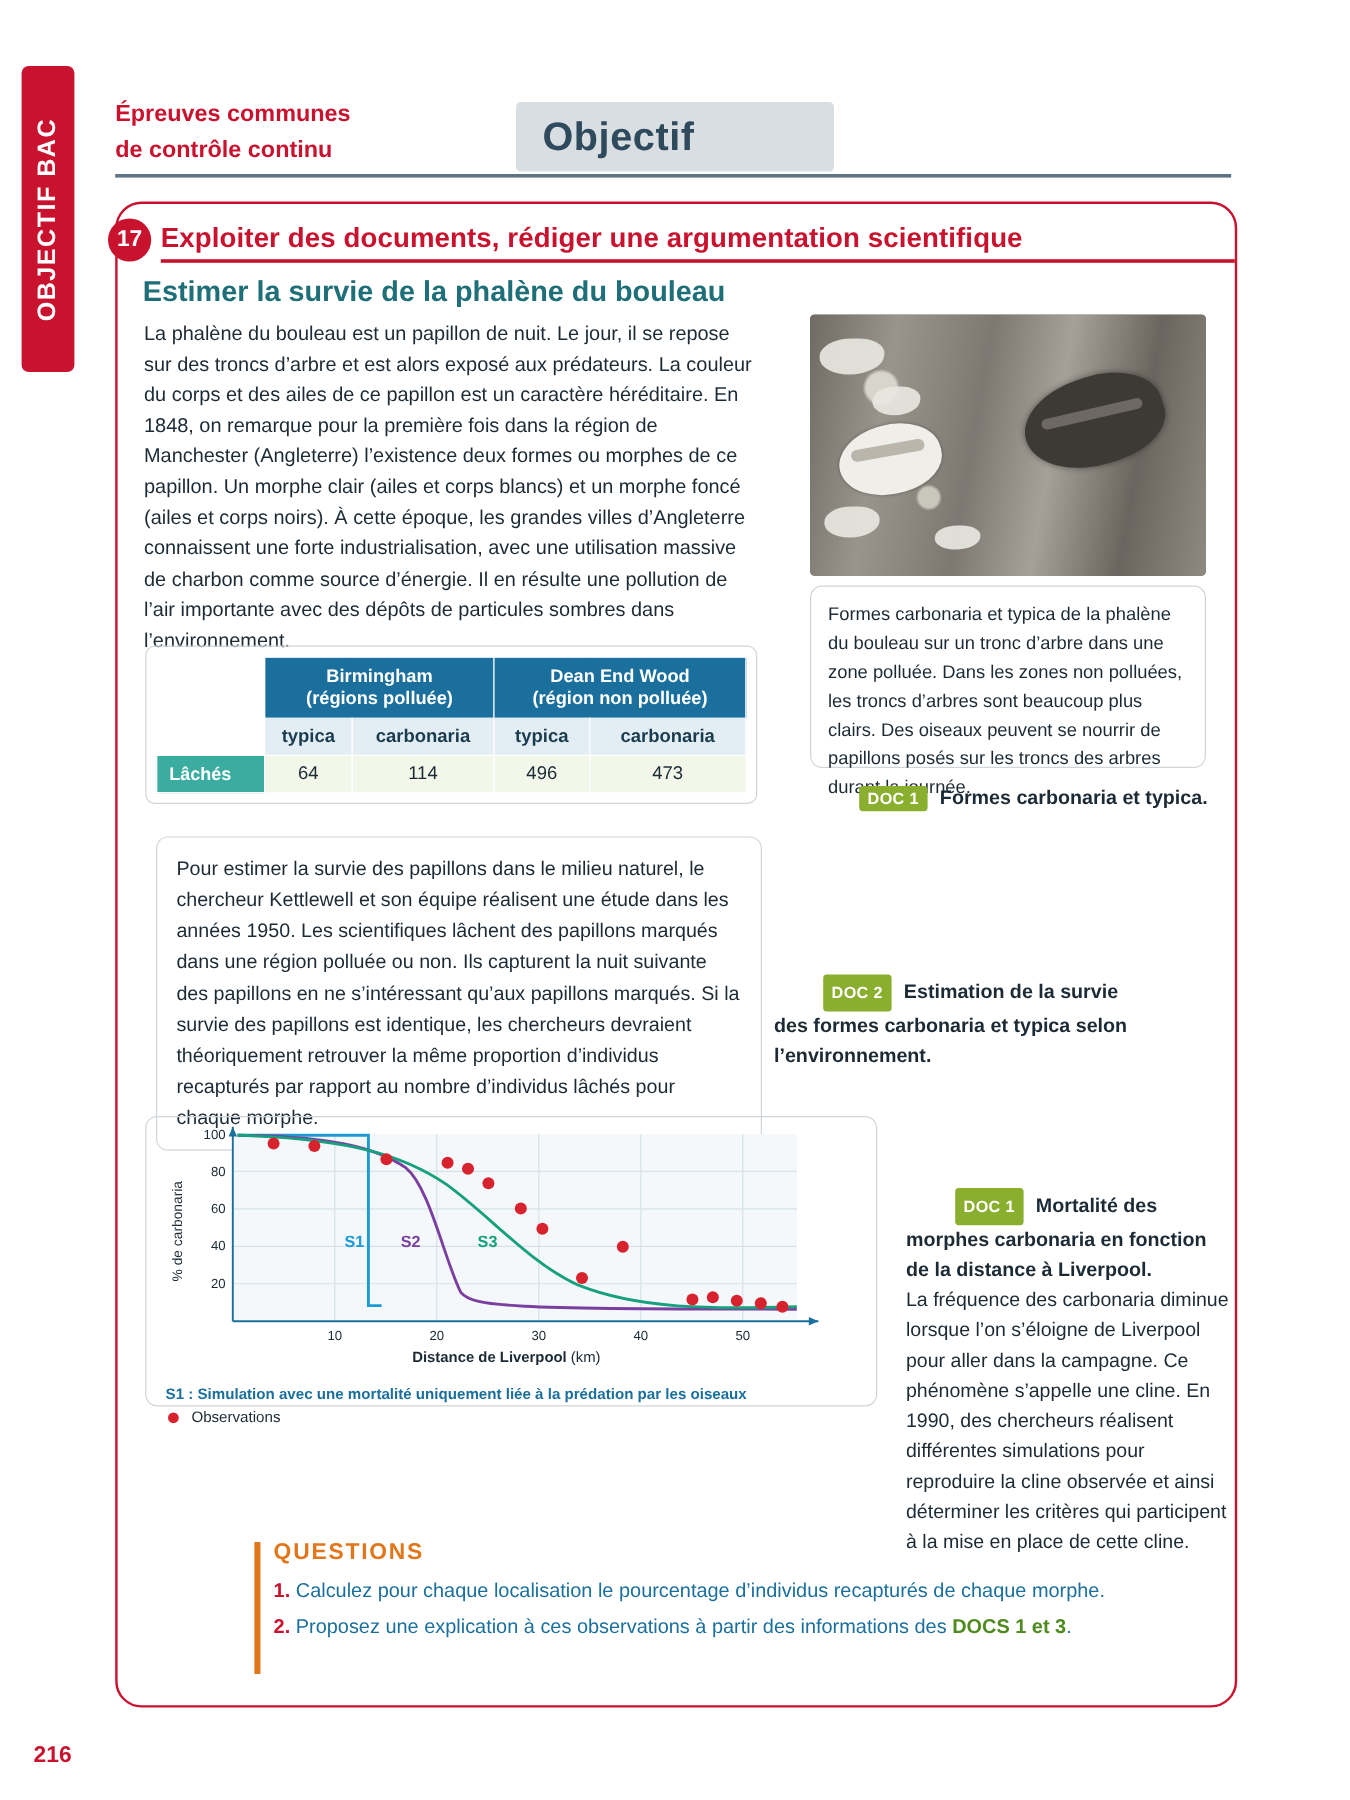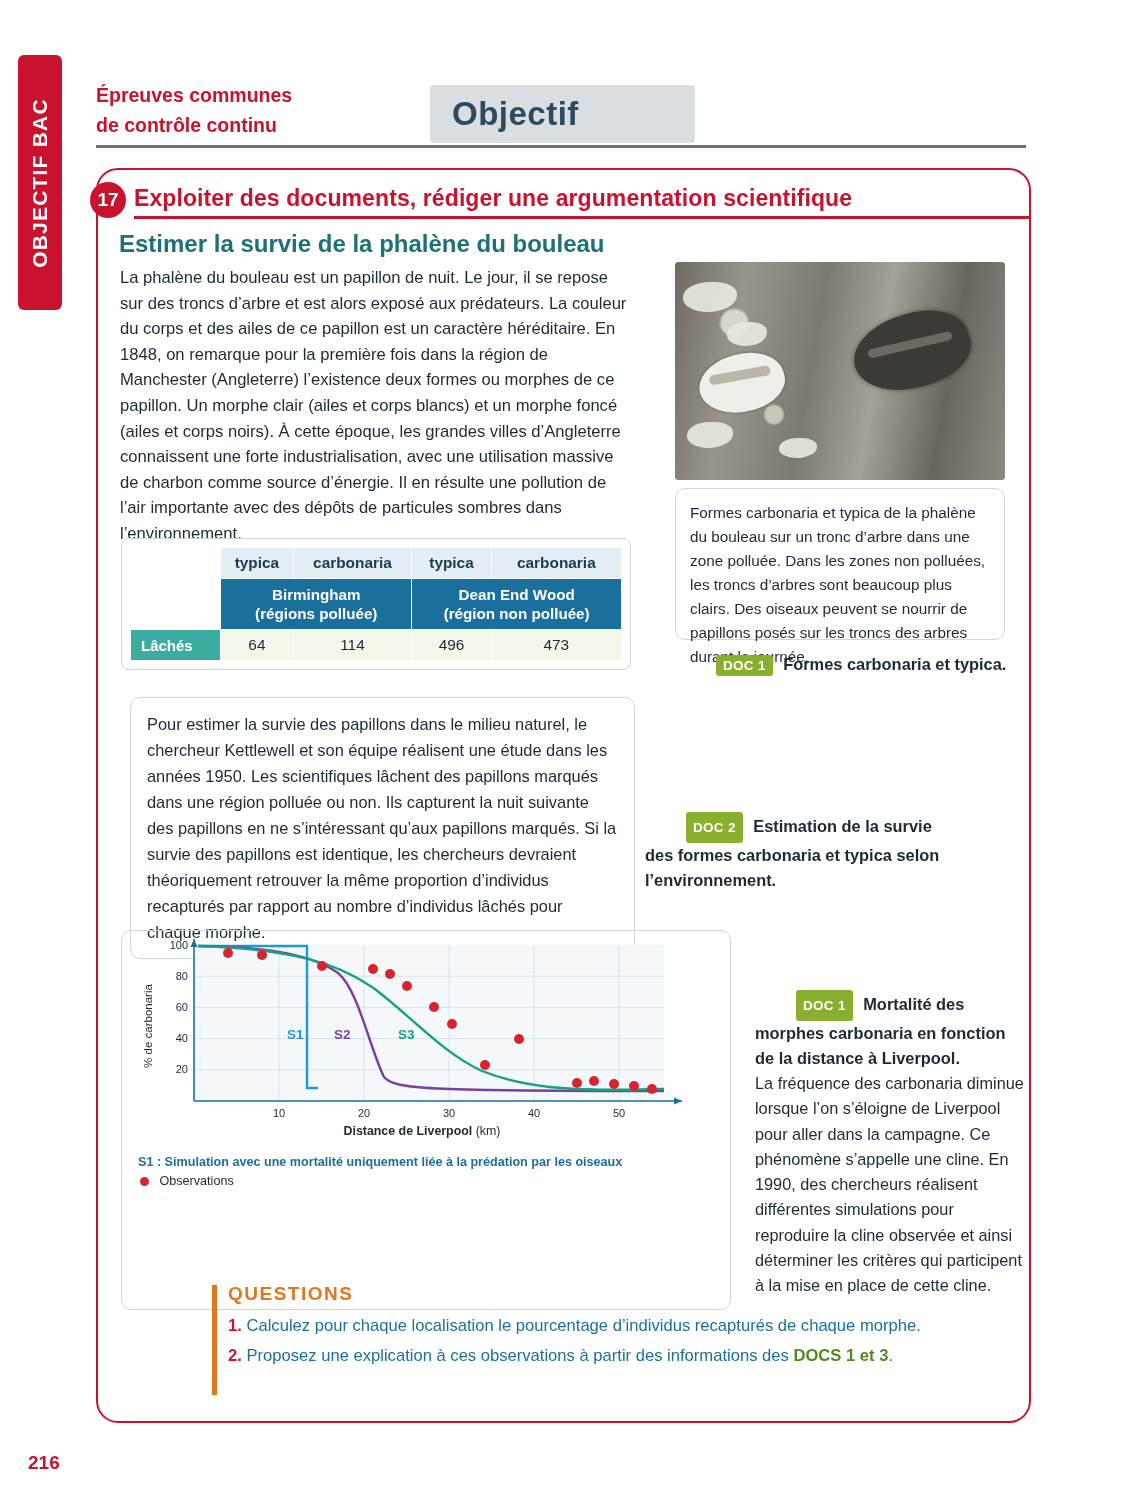--- a/index.html
+++ b/index.html
@@ -187,21 +187,21 @@
   
   .method {
     position:absolute; left:130px; top:697px; width:505px;
     border:1.5px solid #cfd6da; border-radius:10px;
     box-sizing:border-box; padding:13px 16px;
     font-size:16.4px; line-height:26px;
   }
 
   
   .chart-box {
-    position:absolute; left:121px; top:930px; width:610px; height:380px;
+    position:absolute; left:121px; top:930px; width:610px; height:242px;
     border:1.5px solid #cfd6da; border-radius:10px;
     box-sizing:border-box;
   }
   .chart-svg { position:absolute; left:0; top:0; }
   .legend {
     position:absolute; left:16px; top:222px; width:580px;
     font-size:12.6px; line-height:18.5px; color:#1b2a35;
   }
   .legend b { color:#1b6f9c; }
   .legend .dot {
@@ -272,36 +272,36 @@
 
 <div id="doc1">
   <span class="doc-tag">DOC 1</span>
   <span class="doc-line" style="margin-left:6px;">Formes carbonaria et typica.</span>
 </div>
 
 <div class="table-wrap">
   <table>
     <tbody>
         <tr>
-      <td class="blank"></td>
-      <th class="th-sub">typica</th>
-      <th class="th-sub">carbonaria</th>
-      <th class="th-sub">typica</th>
-      <th class="th-sub">carbonaria</th>
-    </tr>
-    <tr>
       <td class="blank"></td>
       <th class="th-blue" colspan="2">
         <div>Birmingham</div>
         <div>(régions polluée)</div>
       </th>
       <th class="th-blue" colspan="2">
         <div>Dean End Wood</div>
         <div>(région non polluée)</div>
       </th>
+    </tr>
+    <tr>
+      <td class="blank"></td>
+      <th class="th-sub">typica</th>
+      <th class="th-sub">carbonaria</th>
+      <th class="th-sub">typica</th>
+      <th class="th-sub">carbonaria</th>
     </tr>
     <tr>
       <th class="rh">Lâchés</th>
       <td class="cell">64</td>
       <td class="cell">114</td>
       <td class="cell">496</td>
       <td class="cell">473</td>
     </tr>
   </tbody>
     </table>

